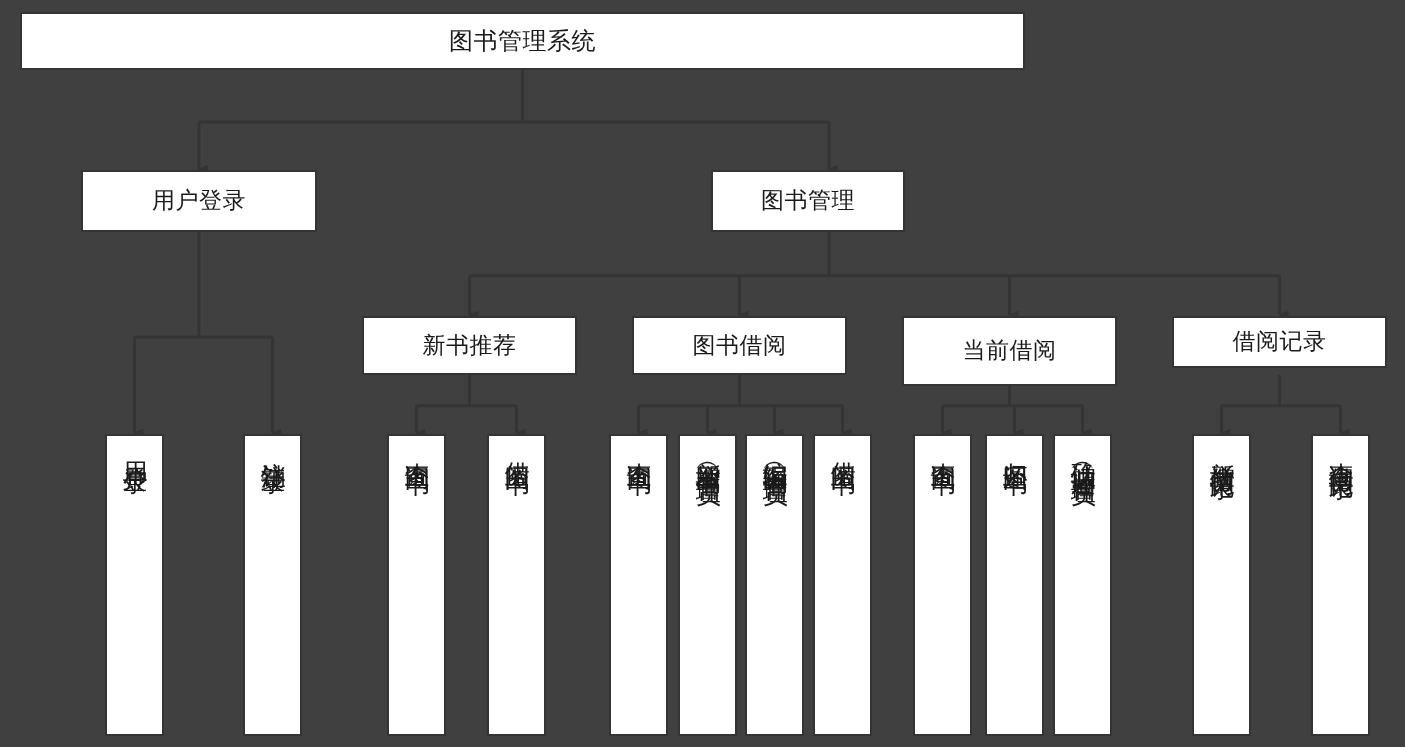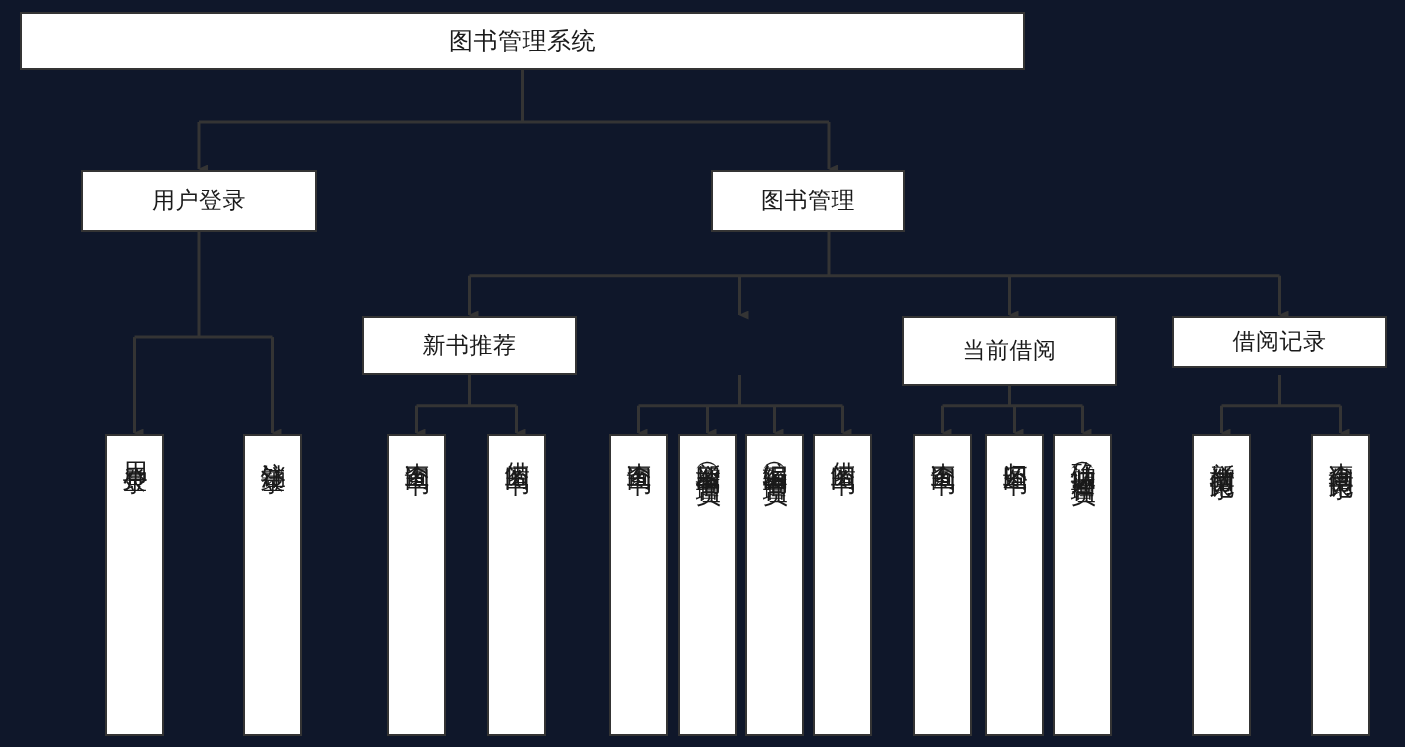--- a/index.html
+++ b/index.html
@@ -8,21 +8,21 @@
     padding: 0;
     background: #ffffff;
   }
   body {
     font-family: "DejaVu Sans", "Liberation Sans", sans-serif;
   }
   #diagram-root {
     position: relative;
     width: 1405px;
     height: 747px;
-    background: #0f172a;
+    background: #404040;
     overflow: hidden;
   }
   
   #connector-layer {
     position: absolute;
     left: 0;
     top: 0;
     width: 1405px;
     height: 747px;
     pointer-events: none;
@@ -132,20 +132,23 @@
   <div class="node horiz" style="left: 81px; top: 170px; width: 236px; height: 62px;">
     <span class="node-label">用户登录</span>
   </div>
   <div class="node horiz" style="left: 711px; top: 170px; width: 194px; height: 62px;">
     <span class="node-label">图书管理</span>
   </div>
 
   <div class="node horiz" style="left: 362px; top: 316px; width: 215px; height: 59px;">
     <span class="node-label">新书推荐</span>
   </div>
+  <div class="node horiz" style="left: 632px; top: 316px; width: 215px; height: 59px;">
+    <span class="node-label">图书借阅</span>
+  </div>
   <div class="node horiz" style="left: 902px; top: 316px; width: 215px; height: 70px;">
     <span class="node-label">当前借阅</span>
   </div>
   <div class="node horiz" style="left: 1172px; top: 316px; width: 215px; height: 52px;">
     <span class="node-label">借阅记录</span>
   </div>
 
   <div class="node vert" style="left: 105px; top: 434px; width: 59px; height: 302px;">
     <span class="node-label">用户登录</span>
   </div>

